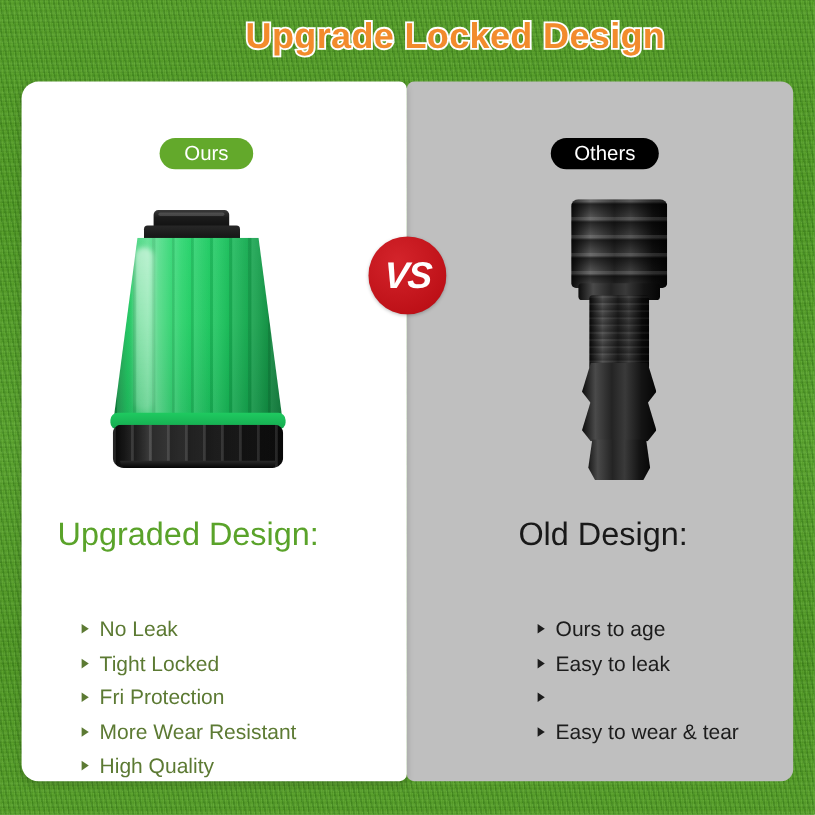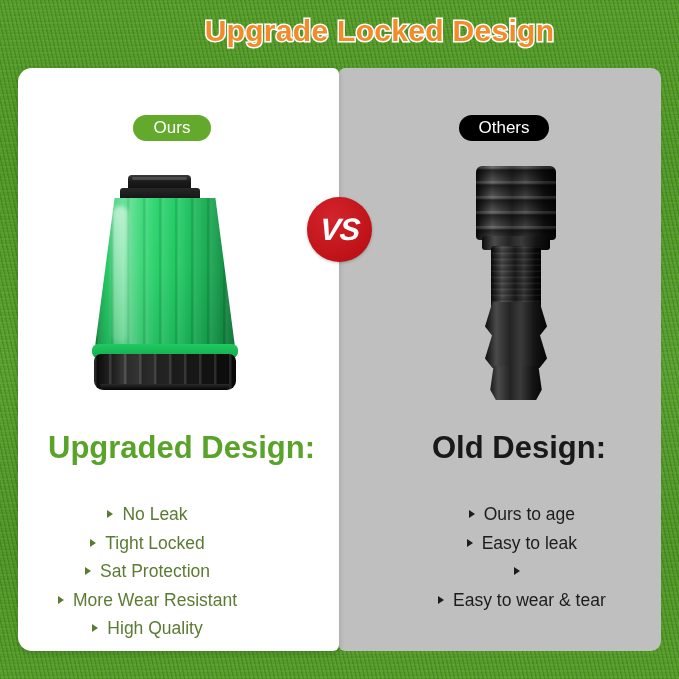--- a/index.html
+++ b/index.html
@@ -125,42 +125,41 @@
     font-weight: bold;
     letter-spacing: -1px;
     font-style: italic;
     transform: skewX(-4deg);
   }
 
   
   .heading {
     position: absolute;
     top: 430px;
-    font-size: 31px;
-    font-weight: bold;
+    font-size: 27px;
+    font-weight: normal;
     z-index: 5;
   }
   .heading-ours {
     left: 48px;
     color: #5aa32a;
   }
   .heading-others {
     left: 432px;
     color: #191919;
   }
 
   
   .list {
     position: absolute;
     top: 492px;
     z-index: 5;
     padding: 0;
-    margin: 8px;
+    margin: 18px;
     list-style: none;
-    text-align: center;
   }
   .list-ours { left: 50px; }
   .list-others { left: 430px; }
   .list li {
     font-size: 17.5px;
     line-height: 28.5px;
     white-space: nowrap;
   }
   .list-ours li { color: #5c7a33; }
   .list-others li { color: #1c1c1c; }
@@ -350,21 +349,21 @@
     <div class="g-lip"></div>
     <div class="g-base"></div>
     <div class="g-base-rim"></div>
   </div>
 
   <div class="heading heading-ours">Upgraded Design:</div>
 
   <ul class="list list-ours">
     <li><span class="bullet"></span><span>No Leak</span></li>
     <li><span class="bullet"></span><span>Tight Locked</span></li>
-    <li><span class="bullet"></span><span>Sat Protection</span></li>
+    <li><span class="bullet"></span><span>Fri Protection</span></li>
     <li><span class="bullet"></span><span>More Wear Resistant</span></li>
     <li><span class="bullet"></span><span>High Quality</span></li>
   </ul>
 
   <div class="panel panel-others"></div>
 
   <div class="badge badge-others">Others</div>
 
   <div class="prod-others">
     <div class="b-seg b-top"></div>

